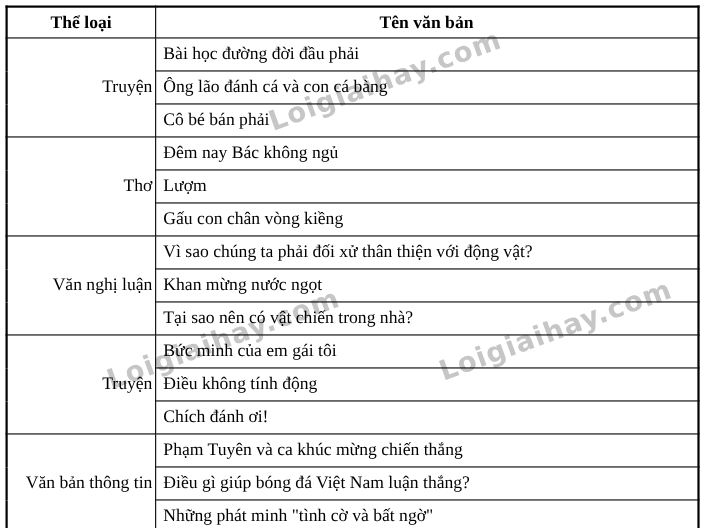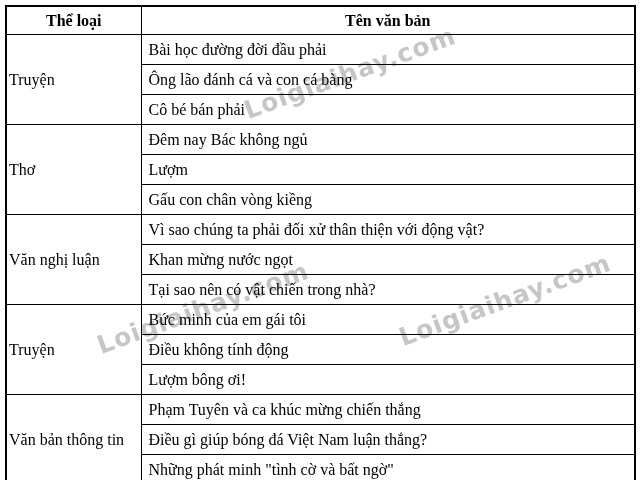--- a/index.html
+++ b/index.html
@@ -50,21 +50,21 @@
     overflow: hidden;
     white-space: nowrap;
   }
   table.doc th {
     height: 27px;
     font-weight: bold;
     text-align: center;
     padding: 0 2px;
   }
   td.genre {
-    text-align: left;
+    text-align: right;
     padding: 0 2px;
   }
   td.text {
     height: 29px;
     text-align: left;
     padding: 0 4px 0 7px;
   }
 </style>
 </head>
 <body>
@@ -121,21 +121,21 @@
     </tr>
 
     <tr>
       <td class="genre" rowspan="3">Truyện</td>
       <td class="text">Bức minh của em gái tôi</td>
     </tr>
     <tr>
       <td class="text">Điều không tính động</td>
     </tr>
     <tr>
-      <td class="text">Lượm bông ơi!</td>
+      <td class="text">Chích đánh ơi!</td>
     </tr>
 
     <tr>
       <td class="genre" rowspan="3">Văn bản thông tin</td>
       <td class="text">Phạm Tuyên và ca khúc mừng chiến thắng</td>
     </tr>
     <tr>
       <td class="text">Điều gì giúp bóng đá Việt Nam luận thắng?</td>
     </tr>
     <tr>

